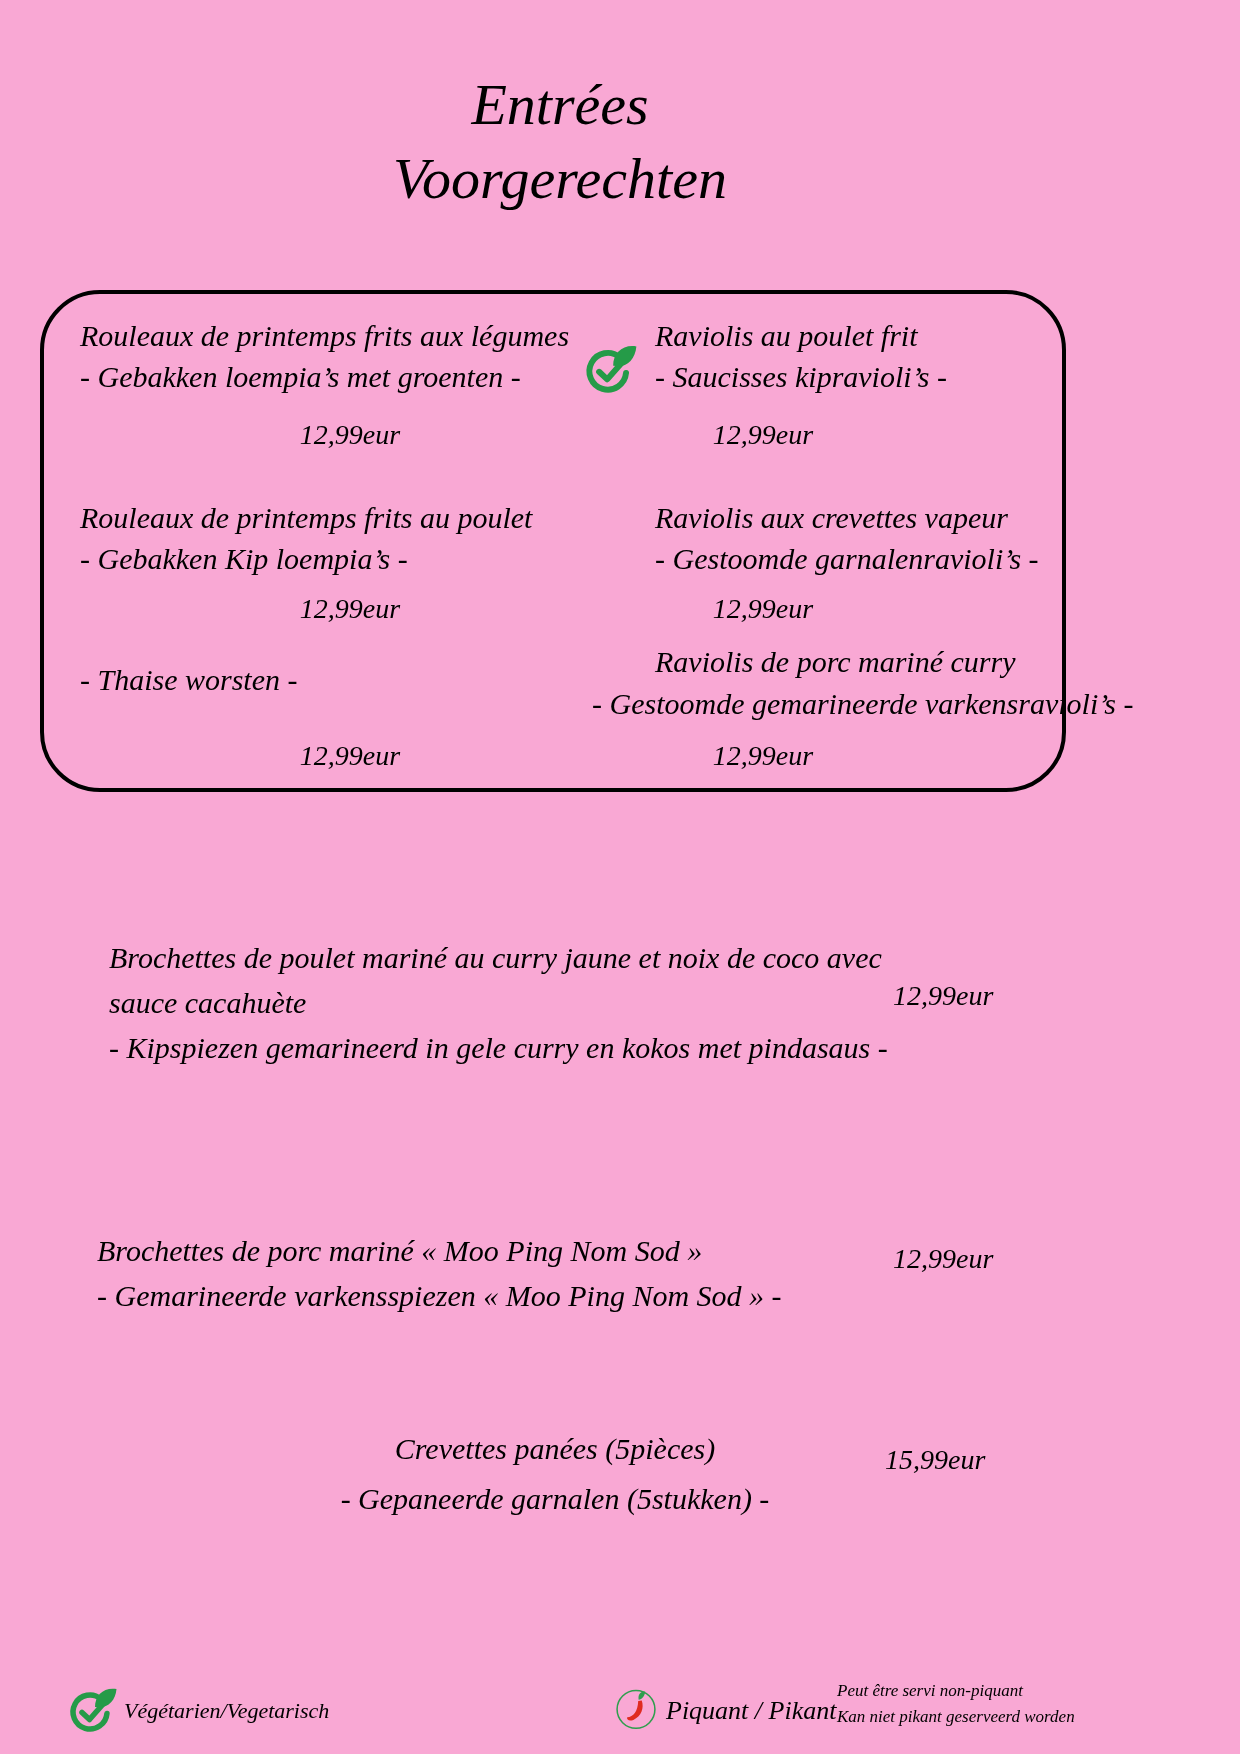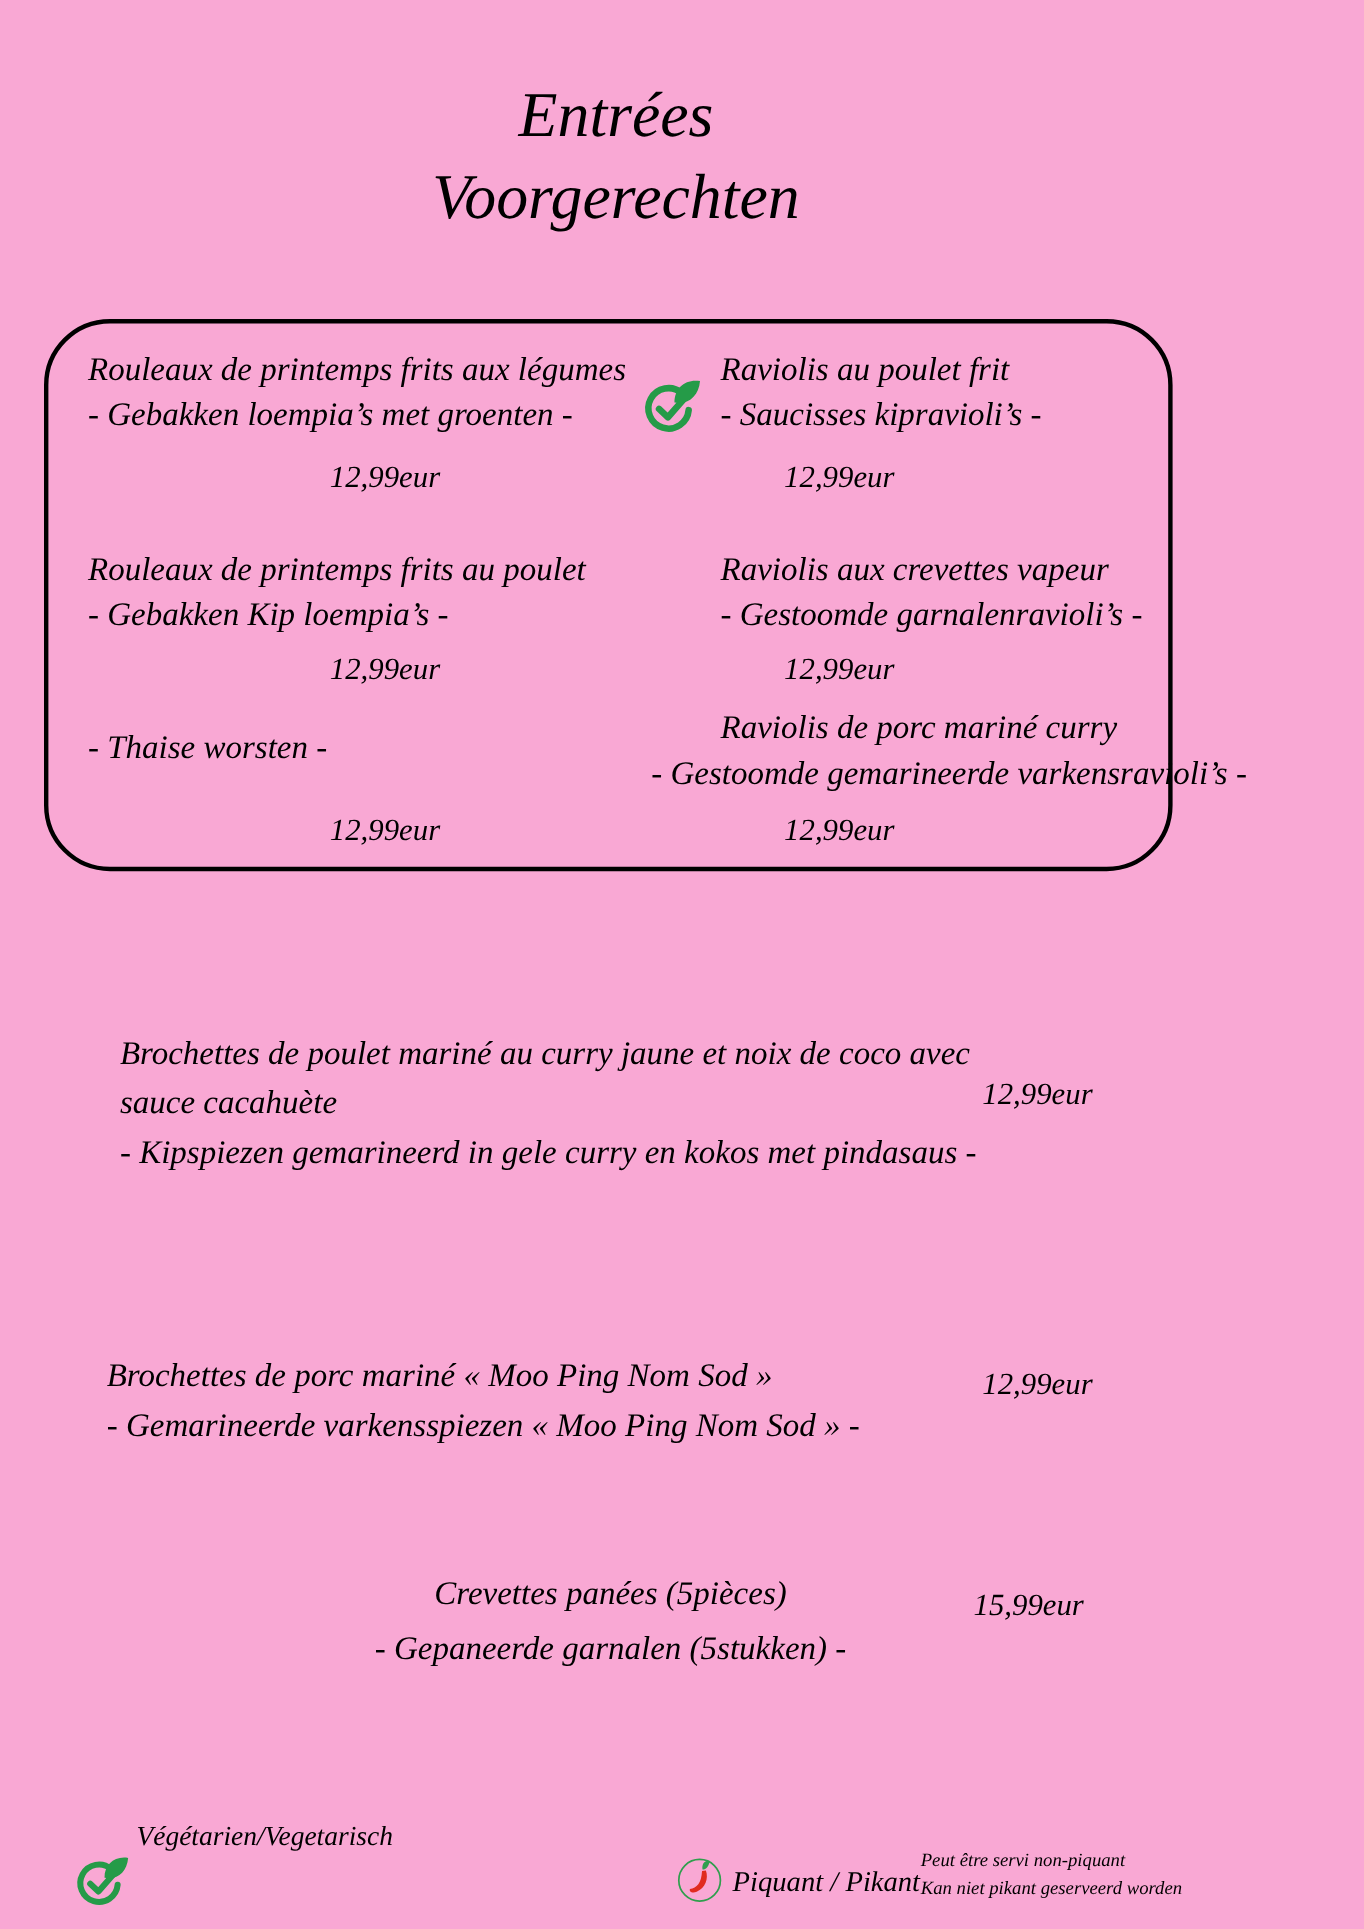--- a/index.html
+++ b/index.html
@@ -66,21 +66,21 @@
   }
   
   #item-m1 { left: 97px; top: 935px; line-height: 45px; margin-left: 12px; }
   #price-m1 { left: 893px; top: 980px; }
   #item-m2 { left: 97px; top: 1228px; line-height: 45px; }
   #price-m2 { left: 893px; top: 1243px; }
   #item-m3 { left: 255px; top: 1424px; width: 600px; text-align: center; line-height: 50px; }
   #price-m3 { left: 885px; top: 1444px; }
   
   .legend-veg-icon { position: absolute; left: 68px; top: 1684px; width: 50px; height: 50px; }
-  .legend-veg-label { position: absolute; left: 124px; top: 1656px; font-size: 25px; white-space: nowrap; }
+  .legend-veg-label { position: absolute; left: 124px; top: 1698px; font-size: 22px; white-space: nowrap; }
   .legend-chili-icon { position: absolute; left: 614px; top: 1686px; width: 44px; height: 44px; }
   .legend-spicy-label { position: absolute; left: 666px; top: 1696px; font-size: 26px; white-space: nowrap; }
   .legend-note { position: absolute; left: 837px; top: 1678px; font-size: 17px; line-height: 26px; white-space: nowrap; }
 </style>
 </head>
 <body>
 
 <div class="page">
 
   <div class="title t1">Entrées</div>

